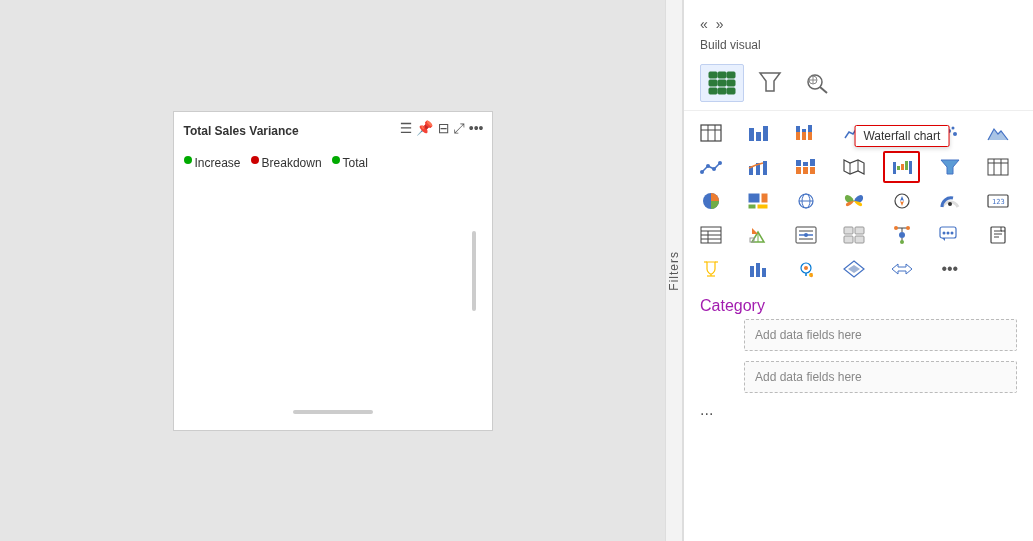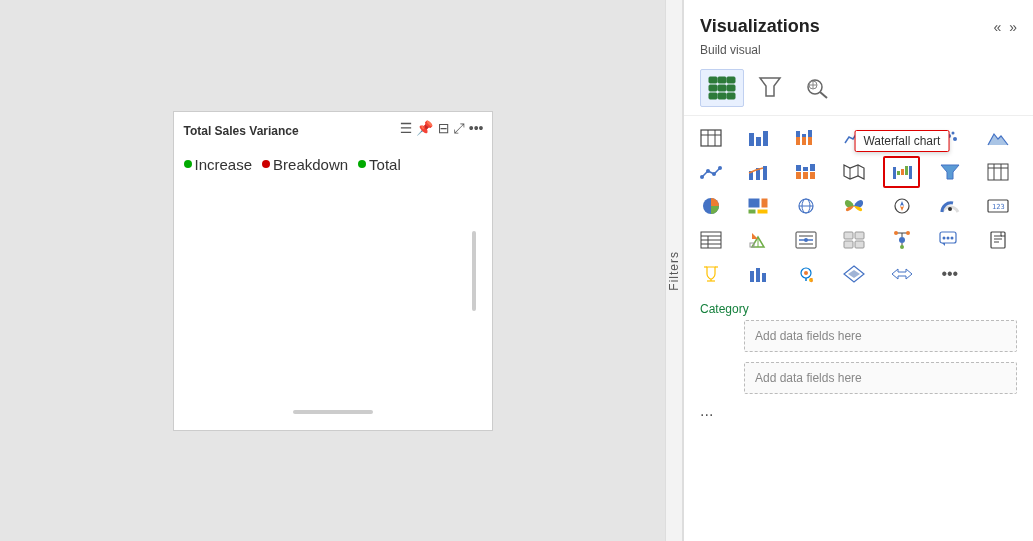--- a/index.html
+++ b/index.html
@@ -58,23 +58,22 @@
       position: absolute;
       top: 44px;
       left: 10px;
       display: flex;
       gap: 10px;
       align-items: center;
     }
 
     .legend-item {
       display: flex;
-      align-items: center;
       gap: 3px;
-      font-size: 15px;
+      font-size: 12px;
       color: #333;
     }
 
     .legend-dot {
       width: 8px;
       height: 8px;
       border-radius: 50%;
     }
 
     .visual-resize-handle {
@@ -225,22 +224,22 @@
       z-index: 10;
       box-shadow: 0 2px 4px rgba(0,0,0,0.15);
     }
 
     
     .fields-section {
       padding: 6px 16px 4px 16px;
     }
 
     .fields-label {
-      font-size: 12px;
-      color: #15803d;
+      font-size: 16px;
+      color: #a21caf;
       margin-bottom: 4px;
       font-weight: 500;
     }
 
     .fields-dropzone {
       border: 1px dashed #bbb;
       border-radius: 2px;
       padding: 8px 10px;
       font-size: 12px;
       color: #888;
@@ -289,21 +288,20 @@
     <div class="resize-v visual-resize-handle"></div>
   </div>
 </div>
 
 <div class="filters-panel">
   <span class="filters-label">Filters</span>
 </div>
 
 <div class="viz-panel">
   <div class="viz-header">
-    <span class="viz-title">Visualizations</span>
     <div class="viz-header-arrows">
       <span>«</span>
       <span>»</span>
     </div>
   </div>
 
   <div class="build-visual-label">Build visual</div>
 
   <div class="viz-type-row">
 

